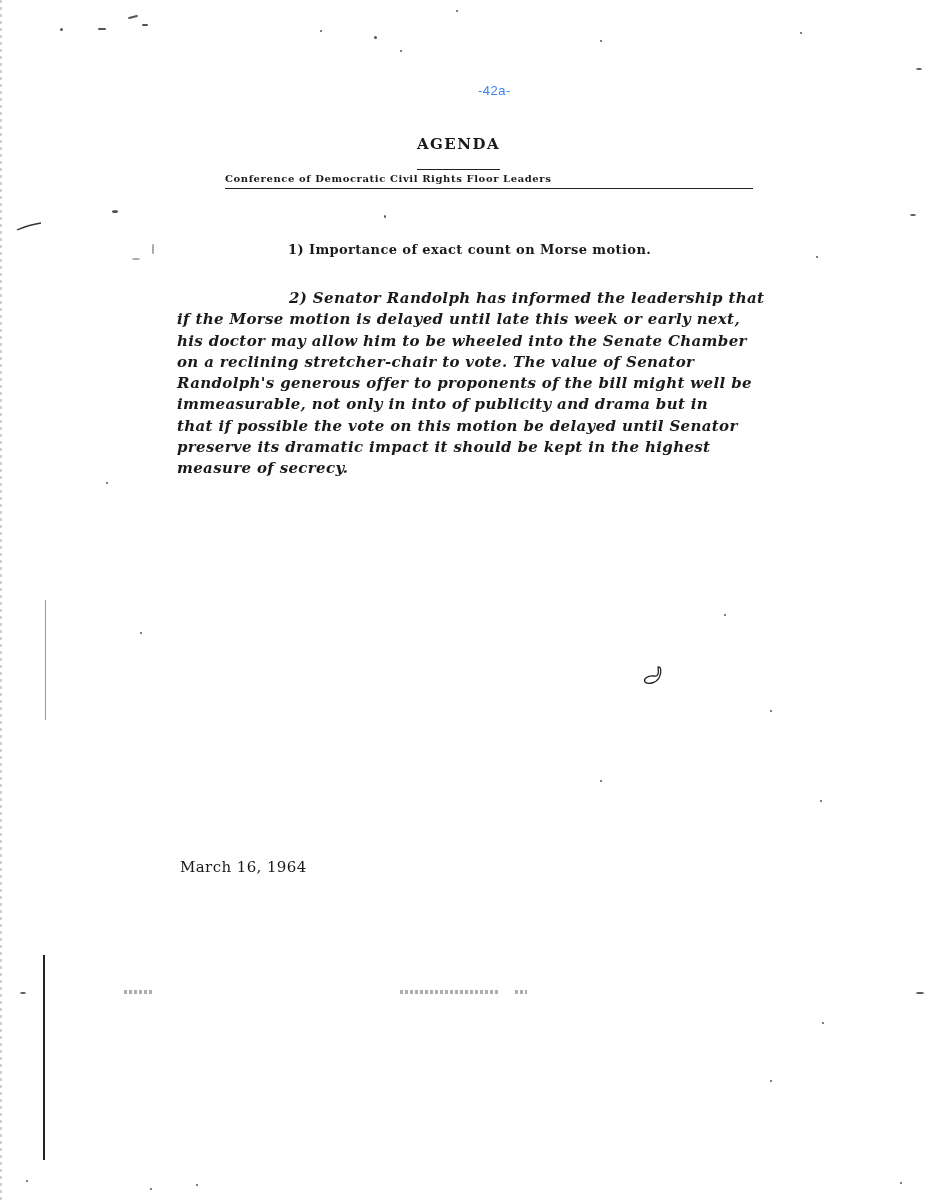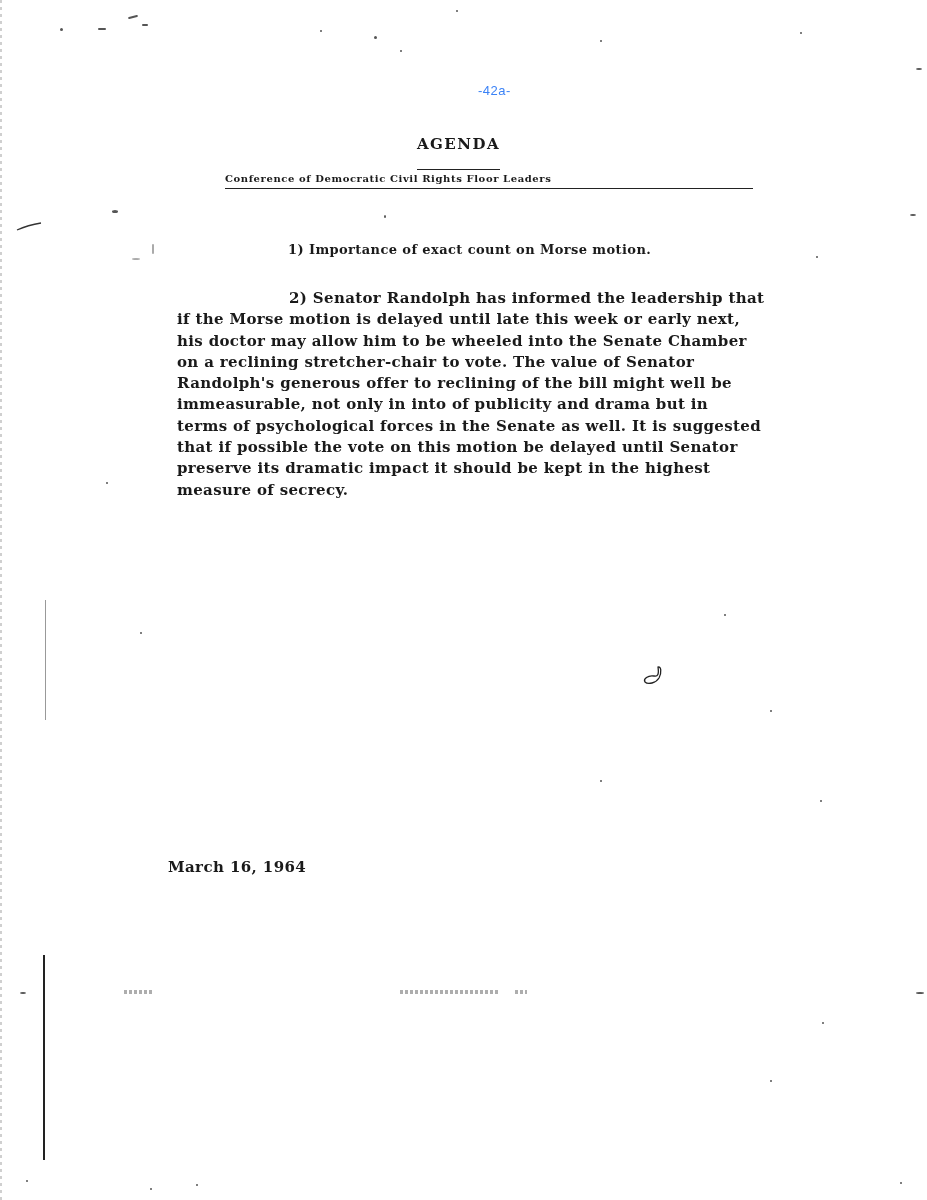--- a/index.html
+++ b/index.html
@@ -88,29 +88,30 @@
       left: 177px; top: 288px;
       width: 670px;
       font-size: 15px;
       font-weight: bold;
       letter-spacing: 0.35px;
       line-height: 21.3px;
     }
     .item2 .line {
       display: block;
       white-space: nowrap;
+      font-style: italic;
     }
     .item2 .line.first {
       padding-left: 112px;
     }
     .date {
       position: absolute;
-      left: 168px; top: 858px;
+      left: 180px; top: 858px;
       font-size: 15px;
-      font-weight: bold;
+      font-weight: normal;
       letter-spacing: 0.4px;
     }
     .initial-mark {
       position: absolute;
       left: 640px; top: 664px;
       width: 26px; height: 24px;
     }
     .speck {
       position: absolute;
       background: #555;
@@ -150,23 +151,22 @@
 
   <div class="subtitle">Conference of Democratic Civil Rights Floor Leaders</div>
 
   <div class="item1">1) Importance of exact count on Morse motion.</div>
 
   <div class="item2">
     <span class="line first">2)  Senator Randolph has informed the leadership that</span>
     <span class="line">if the Morse motion is delayed until late this week or early next,</span>
     <span class="line">his doctor may allow him to be wheeled into the Senate Chamber</span>
     <span class="line">on a reclining stretcher-chair to vote.   The value of Senator</span>
-    <span class="line">Randolph's generous offer to reclining of the bill might well be</span>
+    <span class="line">Randolph's generous offer to proponents of the bill might well be</span>
     <span class="line">immeasurable, not only in into of publicity and drama but in</span>
-    <span class="line">terms of psychological forces in the Senate as well.   It is suggested</span>
     <span class="line">that if possible the vote on this motion be delayed until Senator</span>
     <span class="line">preserve its dramatic impact it should be kept in the highest</span>
     <span class="line">measure of secrecy.</span>
   </div>
 
   <svg class="initial-mark" viewBox="0 0 26 24">
     <path d="M18 3 C 21 2, 22 8, 19 14 C 16 19, 8 21, 5 18 C 3 15, 8 11, 14 12 C 18 13, 19 10, 18 3 Z" stroke="#222" stroke-width="1.3" fill="none"></path>
   </svg>
 
   <div class="date">March 16, 1964</div>

